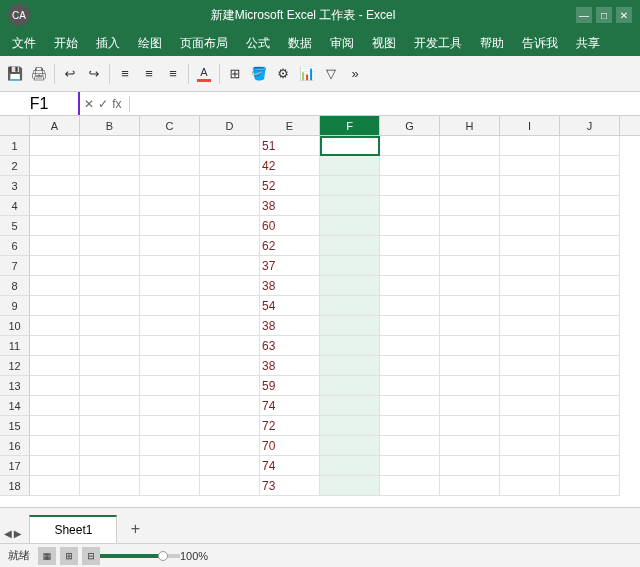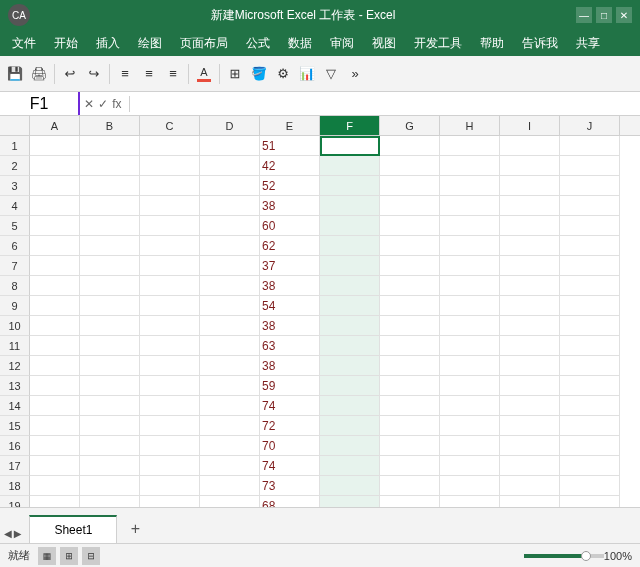--- a/index.html
+++ b/index.html
@@ -205,21 +205,20 @@
     .sheet-scroll-btn { font-size: 10px; color: #555; cursor: pointer; }
 
     
     #status-bar {
       height: 24px;
       background: #f3f3f3;
       border-top: 1px solid #d0d0d0;
       display: flex;
       align-items: center;
       padding: 0 8px;
-      justify-content: space-between;
       font-size: 11px; color: #333;
     }
     .status-left { display: flex; align-items: center; gap: 8px; }
     .status-right { display: flex; align-items: center; }
     .zoom-level { font-size: 11px; }
     .view-btns { display: flex; gap: 4px; }
     .view-btn { width: 18px; height: 18px; background: #ccc; display: flex; align-items: center; justify-content: center; font-size: 9px; cursor: pointer; }
     .zoom-slider { width: 80px; height: 4px; background: #ccc; position: relative; }
     .zoom-slider-track { height: 4px; background: #217346; width: 80%; }
     .zoom-thumb { width: 10px; height: 10px; background: white; border: 1px solid #999; border-radius: 50%; position: absolute; top: -3px; left: 72%; }
@@ -568,35 +567,20 @@
           <div class="cell col-d"></div>
           <div class="cell col-e">
             <span class="cell-value">73</span>
           </div>
           <div class="cell col-f selected-col"></div>
           <div class="cell col-g"></div>
           <div class="cell col-h"></div>
           <div class="cell col-i"></div>
           <div class="cell col-j"></div>
         </div>
-        <div class="grid-row">
-          <div class="row-header">19</div>
-          <div class="cell col-a"></div>
-          <div class="cell col-b"></div>
-          <div class="cell col-c"></div>
-          <div class="cell col-d"></div>
-          <div class="cell col-e">
-            <span class="cell-value">68</span>
-          </div>
-          <div class="cell col-f selected-col"></div>
-          <div class="cell col-g"></div>
-          <div class="cell col-h"></div>
-          <div class="cell col-i"></div>
-          <div class="cell col-j"></div>
-        </div>
       </div>
   </div>
 </div>
 
 <div id="sheet-tabs-bar">
   <div class="sheet-scroll">
     <span class="sheet-scroll-btn">◀</span>
     <span class="sheet-scroll-btn">▶</span>
   </div>
   <div class="sheet-tab active">Sheet1</div>

